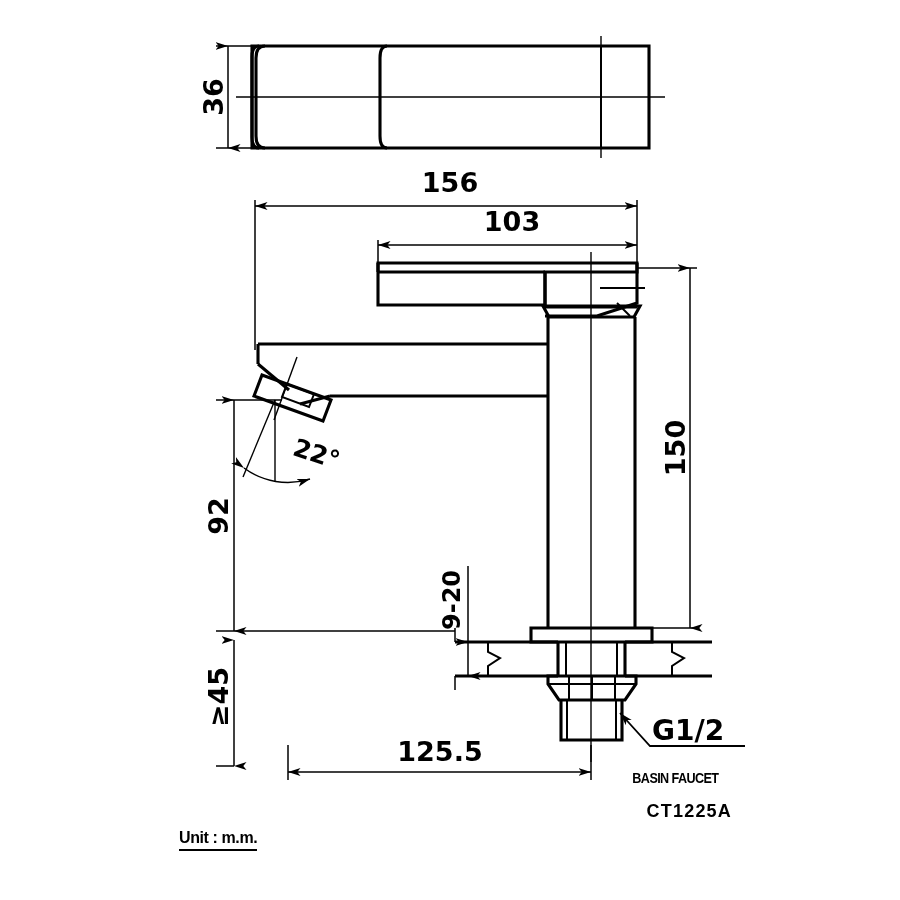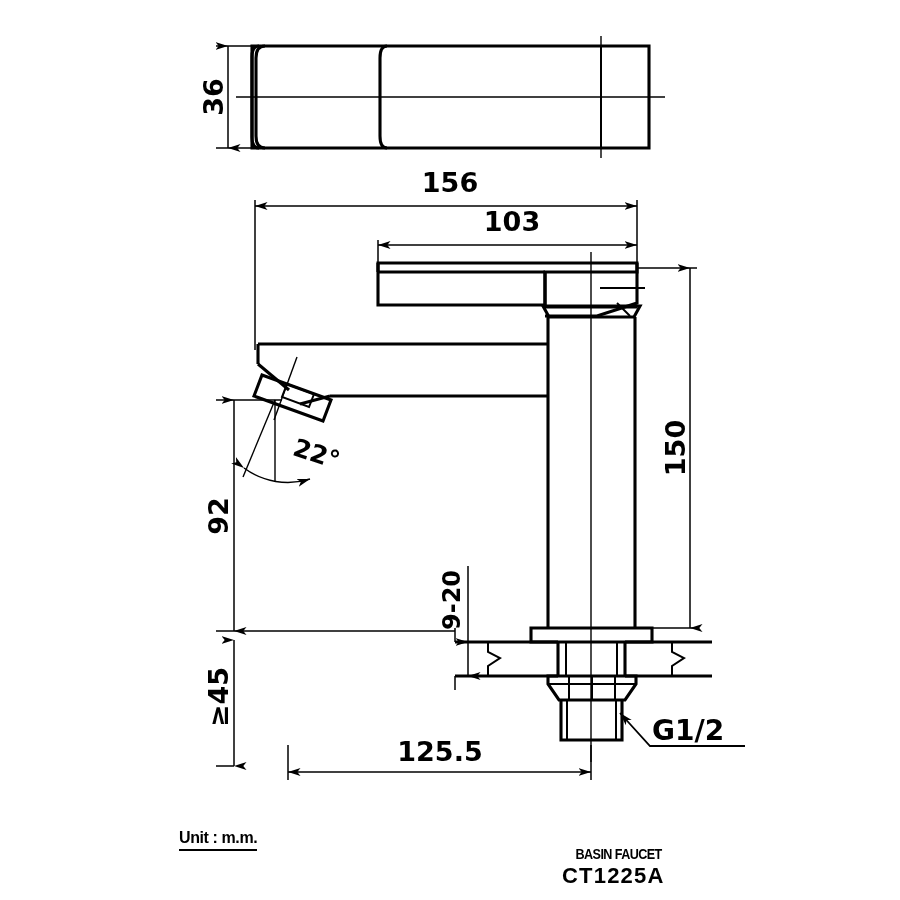--- a/index.html
+++ b/index.html
@@ -56,41 +56,41 @@
   .thread-label {
     font-family: "DejaVu Sans", sans-serif;
     font-weight: bold;
     font-size: 28px;
     fill: #000000;
   }
 
   .title-block {
     position: absolute;
     right: 168px;
-    top: 846px;
-    text-align: left;
+    top: 770px;
+    text-align: right;
     width: 170px;
   }
   .tb-name {
     font-family: "Liberation Sans", sans-serif;
     font-weight: bold;
     font-size: 15px;
     letter-spacing: -0.7px;
     transform: scaleX(0.84);
     color: #000000;
     white-space: nowrap;
     line-height: 1.1;
   }
   .tb-code {
     font-family: "Liberation Sans", sans-serif;
     font-weight: bold;
-    font-size: 22px;
+    font-size: 18px;
     letter-spacing: 1.2px;
     color: #000000;
-    margin-top: 0;
+    margin-top: 14px;
     white-space: nowrap;
   }
   .unit-label {
     position: absolute;
     left: 179px;
     top: 829px;
     font-family: "Liberation Sans", sans-serif;
     font-weight: bold;
     font-size: 16px;
     color: #000000;

